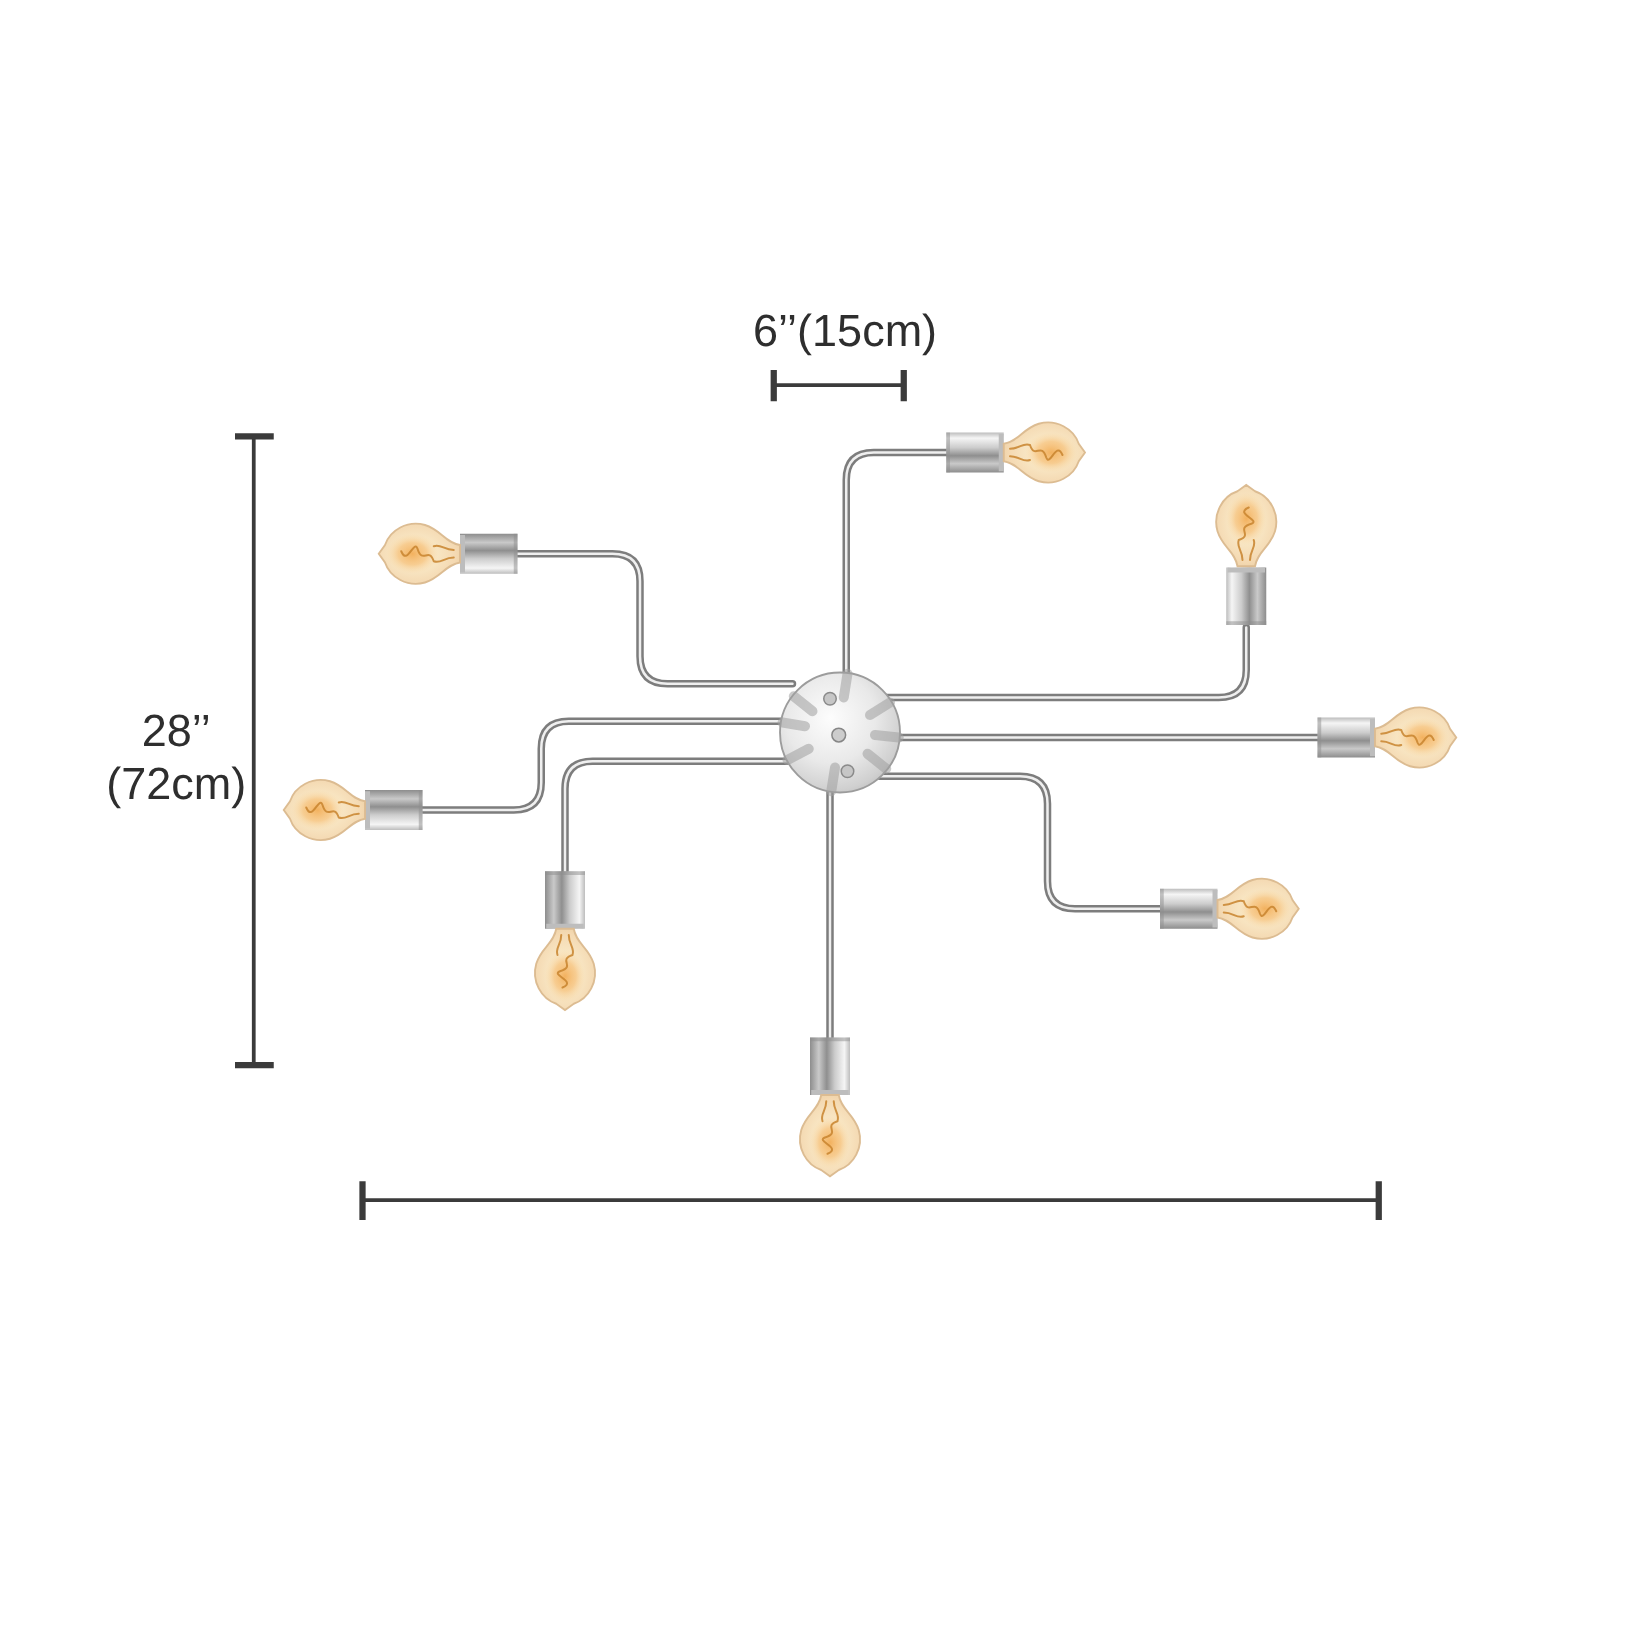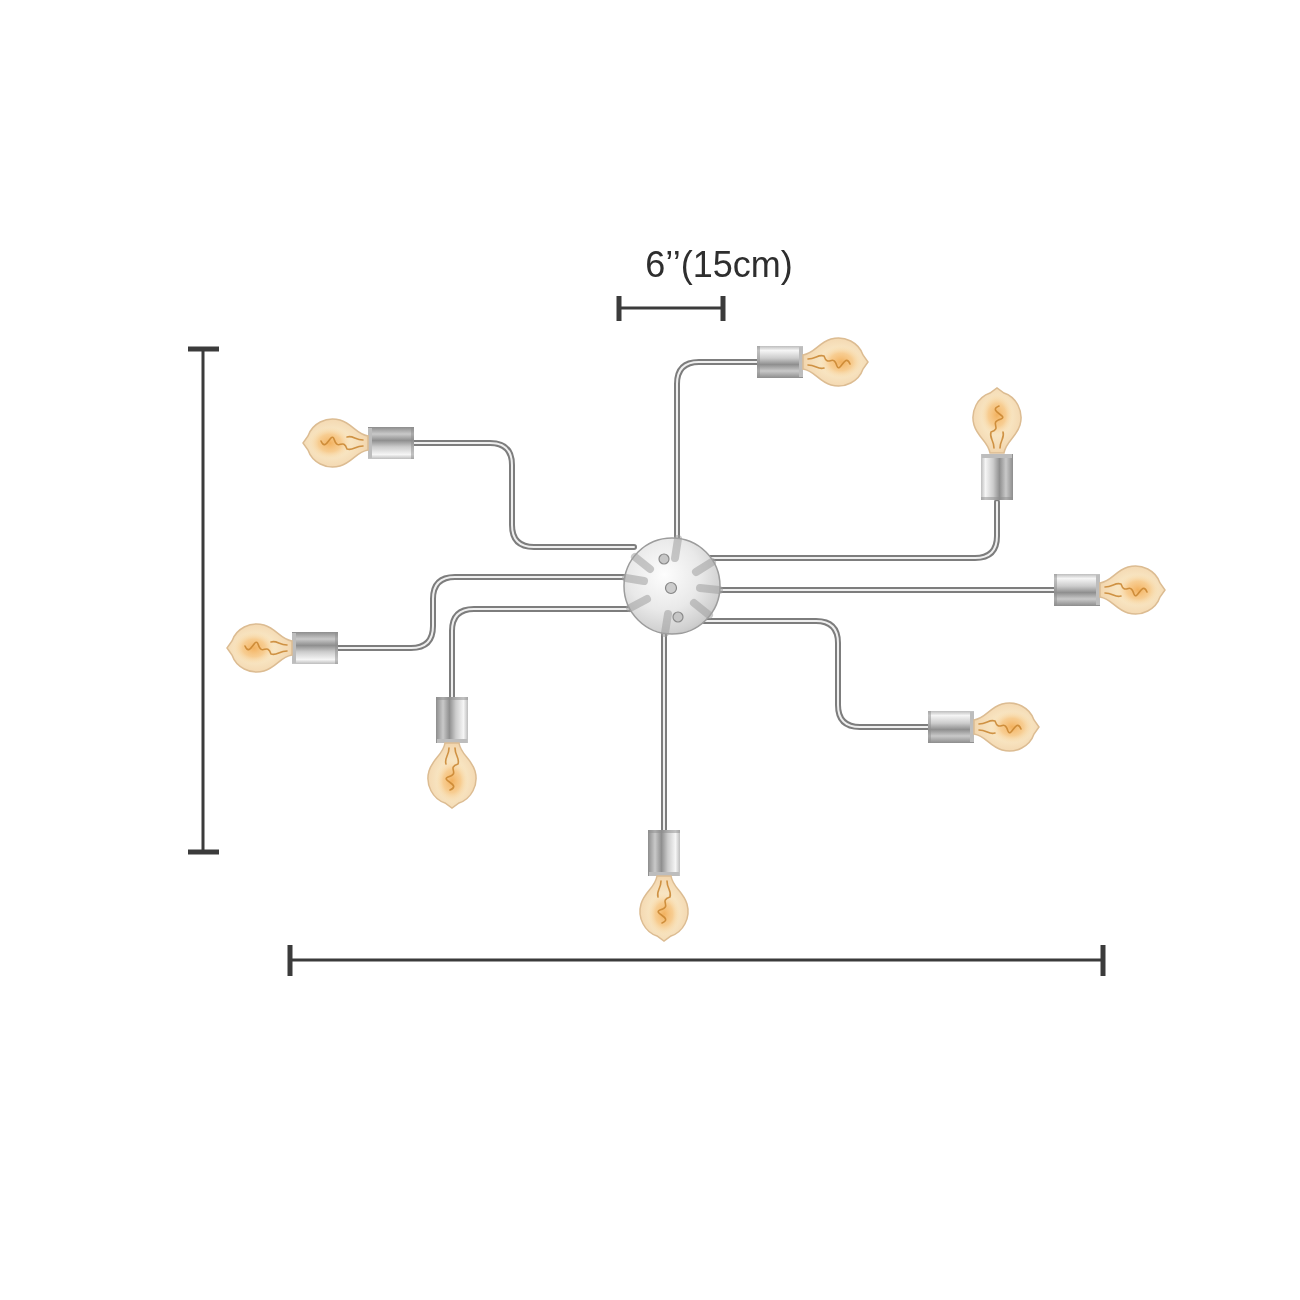--- a/index.html
+++ b/index.html
@@ -183,17 +183,21 @@
       <use href="#bulb" transform="translate(997,453) rotate(-90)"></use>
       <use href="#bulb" transform="translate(1100,590)"></use>
       <use href="#bulb" transform="translate(974,727)"></use>
       <use href="#bulb" transform="translate(664,876) rotate(90)"></use>
       <use href="#bulb" transform="translate(452,743) rotate(90)"></use>
       <use href="#bulb" transform="translate(292,648) rotate(180)"></use>
       <use href="#bulb" transform="translate(368,443) rotate(180)"></use>
     </g>
   </svg>
 
-  <div class="dim-label" style="left:676px; top:244px;margin-left:43px;">6’’(15cm)</div>
-
+  <div class="dim-label" style="left:676px; top:244px;">6’’(15cm)</div>
+
+  <div class="dim-label" style="left:141px; top:564px;">
+    <div>28’’</div>
+    <div>(72cm)</div>
+  </div>
 
 
 </div>
 
 </body></html>

